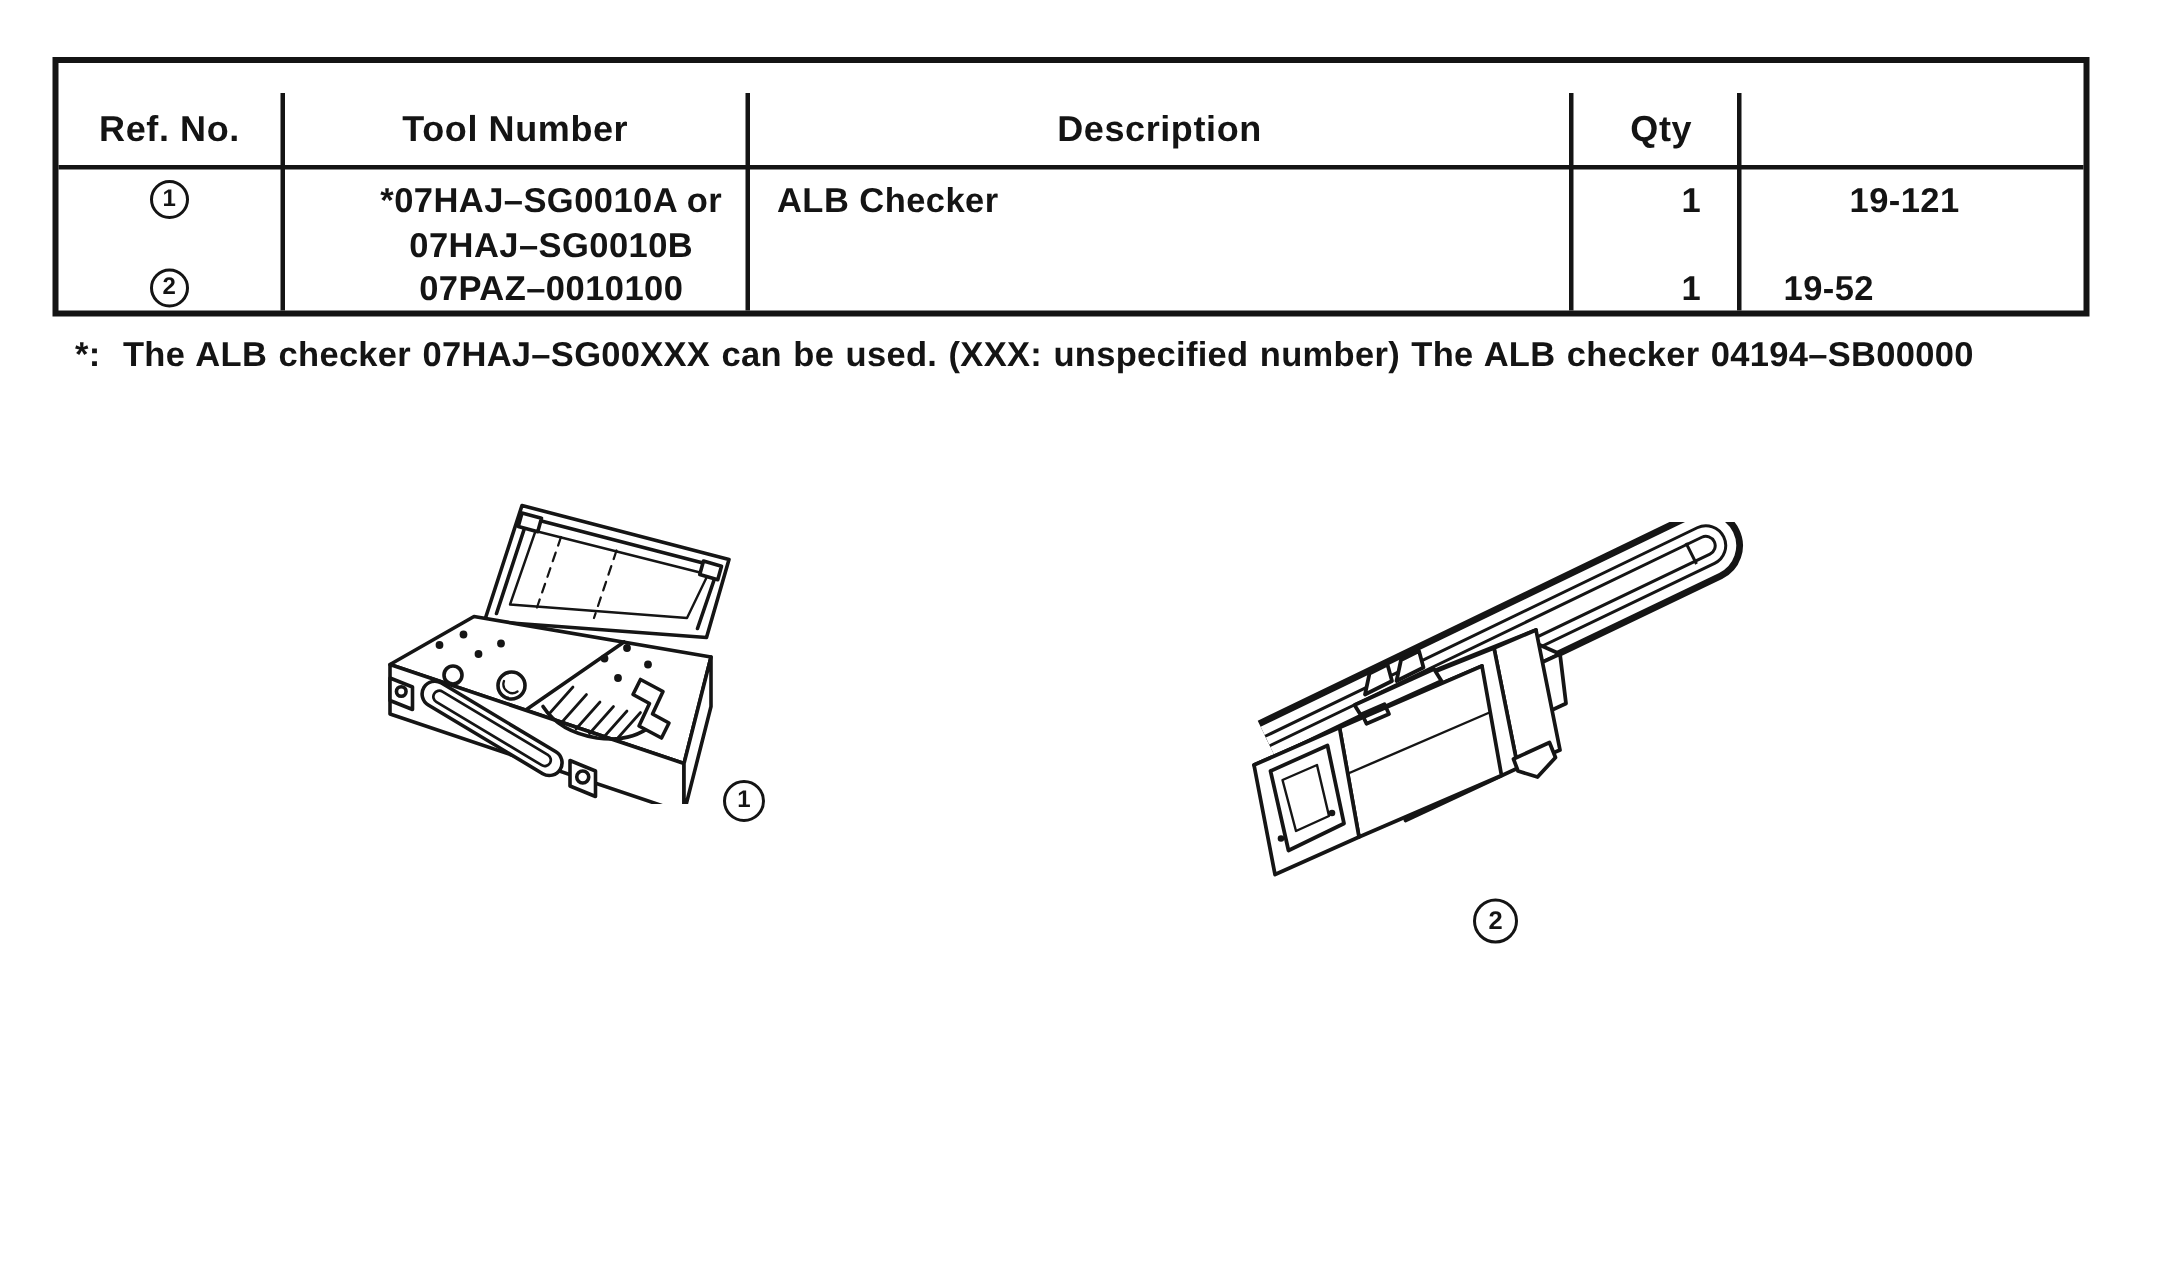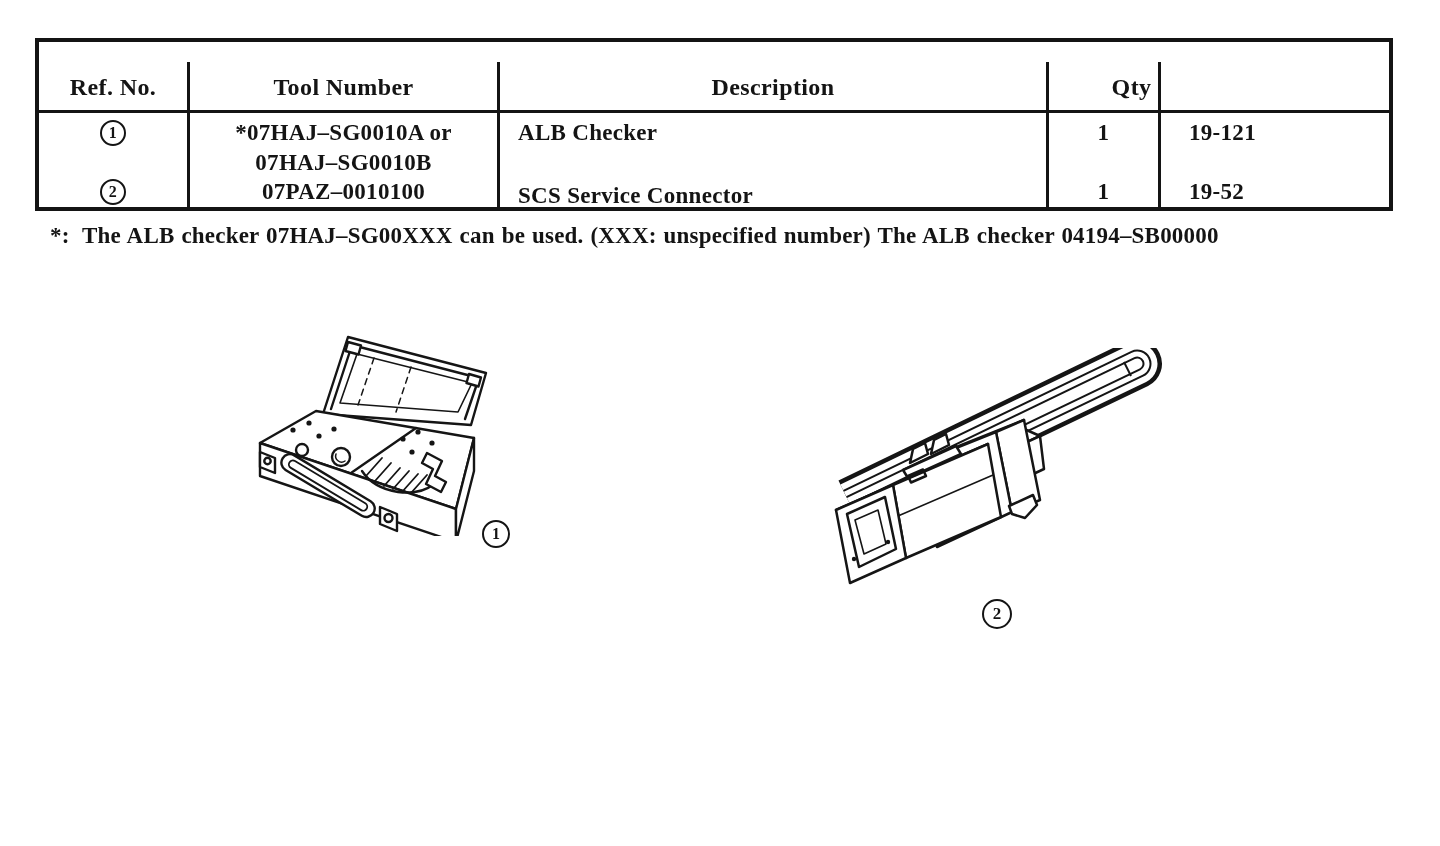--- a/index.html
+++ b/index.html
@@ -1,36 +1,36 @@
 <!DOCTYPE html>
 <html><head>
 <meta charset="utf-8">
 <style>
   html,body{margin:0;padding:0;background:#e8e8e8;}
   .page{
     position:relative;width:1440px;height:846px;background:#ffffff;
-    font-family:Liberation Serif, serif;color:#141414;
+    font-family:Liberation Sans, sans-serif;color:#141414;
     overflow:hidden;margin:0 auto;
   }
   
   .tbl{
     position:absolute;left:35px;top:38px;width:1358px;height:173px;
     border:4px solid #141414;box-sizing:border-box;
   }
   .vline{position:absolute;top:20px;bottom:0;width:3px;background:#141414;}
   .hsep{position:absolute;left:0;right:0;top:68px;height:3px;background:#141414;}
   .hcell{
     position:absolute;top:30px;height:30px;line-height:30px;
     font-size:24px;font-weight:700;text-align:center;letter-spacing:.4px;white-space:nowrap;
   }
   .bcell{
     position:absolute;height:30px;line-height:30px;
     font-size:23px;font-weight:700;letter-spacing:.3px;white-space:nowrap;
   }
-  .center{text-align:center;}
+  .center{text-align:center;margin-left:24px;}
   .circ{
     display:inline-flex;align-items:center;justify-content:center;
     width:26px;height:26px;border:2.5px solid #141414;border-radius:50%;
     font-size:16px;font-weight:700;line-height:1;box-sizing:border-box;
     vertical-align:middle;background:#fff;
   }
   .rowmark{display:flex;align-items:center;justify-content:center;}
   
   .fnote{position:absolute;font-size:23px;font-weight:700;letter-spacing:.2px;
          word-spacing:1px;white-space:nowrap;line-height:30px;}
@@ -52,36 +52,35 @@
   <div class="tbl">
     <div class="vline" style="left:148px"></div>
     <div class="vline" style="left:458px"></div>
     <div class="vline" style="left:1007px"></div>
     <div class="vline" style="left:1119px"></div>
     <div class="hsep"></div>
 
     <div class="hcell" style="left:0;width:148px">Ref. No.</div>
     <div class="hcell" style="left:151px;width:307px">Tool Number</div>
     <div class="hcell" style="left:461px;width:546px">Description</div>
-    <div class="hcell" style="left:1038px;width:109px">Qty</div>
+    <div class="hcell" style="left:1014px;width:109px">Qty</div>
 
     <div class="bcell rowmark" style="left:0;top:76px;width:148px">
       <span class="circ">1</span>
     </div>
     <div class="bcell center" style="left:151px;top:76px;width:307px">*07HAJ–SG0010A or</div>
     <div class="bcell center" style="left:151px;top:106px;width:307px">07HAJ–SG0010B</div>
     <div class="bcell" style="left:479px;top:76px">ALB Checker</div>
     <div class="bcell center" style="left:1010px;top:76px;width:109px">1</div>
-    <div class="bcell" style="left:1150px;top:76px">19-121</div>
+    <div class="bcell" style="left:1194px;top:76px">19-121</div>
 
     <div class="bcell rowmark" style="left:0;top:135px;width:148px">
       <span class="circ">2</span>
     </div>
     <div class="bcell center" style="left:151px;top:135px;width:307px">07PAZ–0010100</div>
-    <div class="bcell" style="left:479px;top:139px">SCS Service Connector</div>
     <div class="bcell center" style="left:1010px;top:135px;width:109px">1</div>
     <div class="bcell" style="left:1150px;top:135px">19-52</div>
   </div>
 
   <div class="fnote" style="left:50px;top:221px">*:</div>
   <div class="fnote" style="left:82px;top:221px">The ALB checker 07HAJ–SG00XXX can be used. (XXX: unspecified number) The ALB checker 04194–SB00000</div>
 
   <svg style="left:248px;top:326px" width="255" height="210" viewBox="0 0 255 210">
     <g fill="#fff" stroke="#151515" stroke-width="2.4" stroke-linejoin="round" stroke-linecap="round">
 

